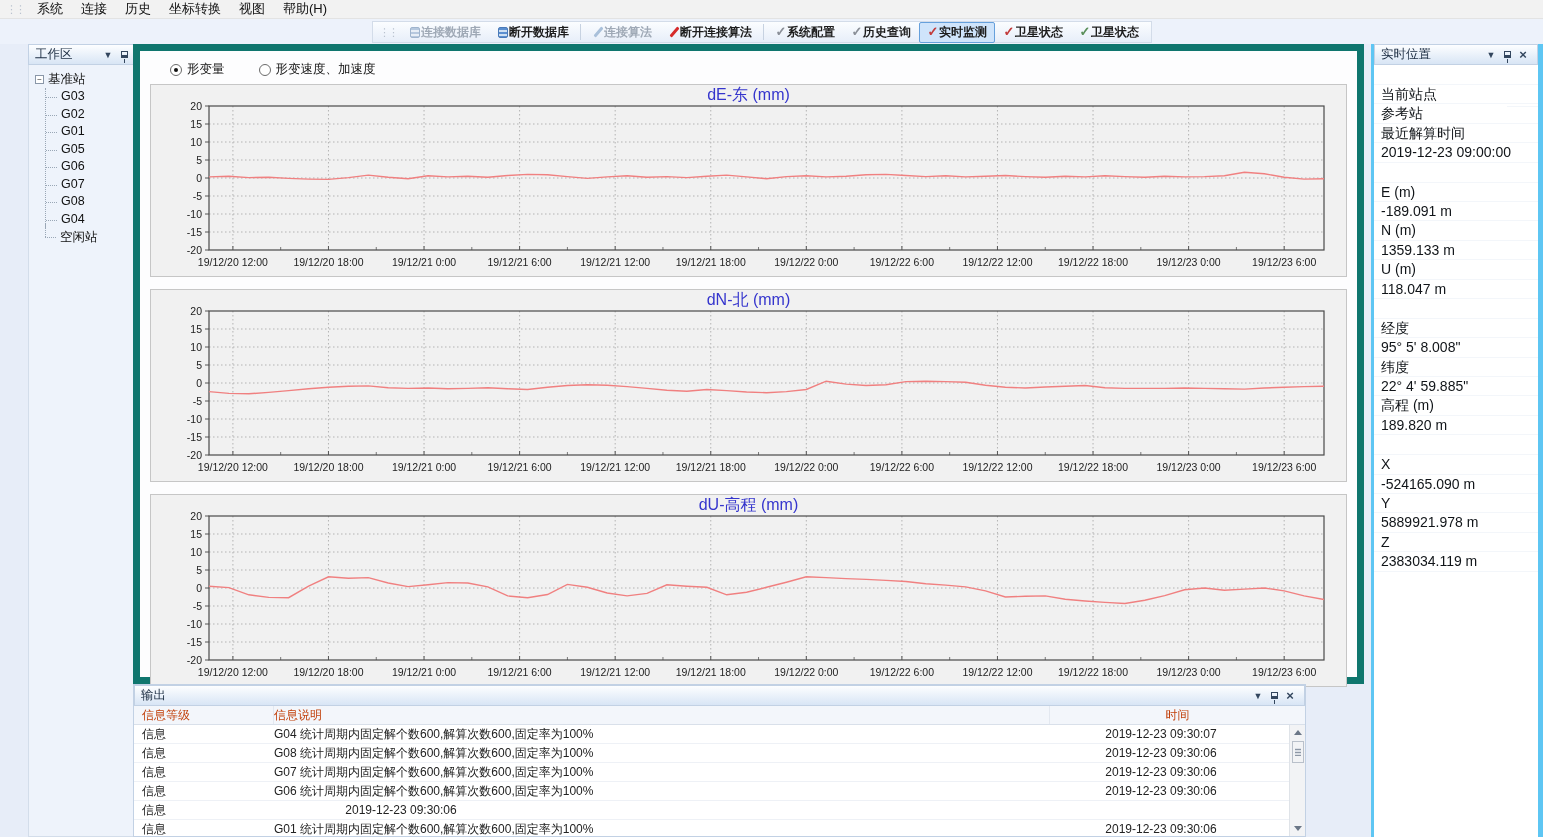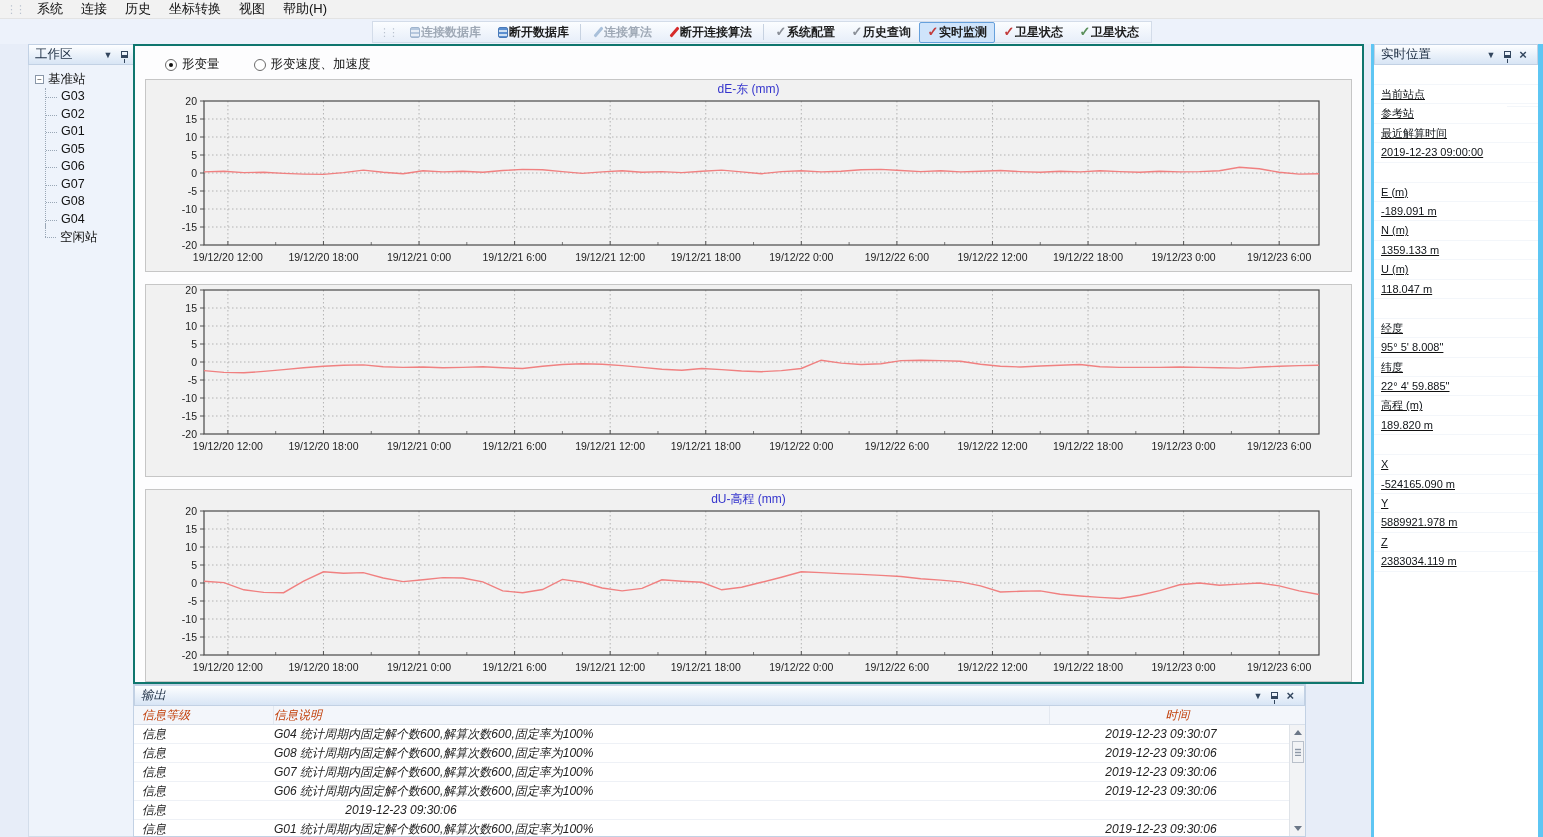--- a/index.html
+++ b/index.html
@@ -52,51 +52,51 @@
   .tree-root-row{ display:flex; align-items:center; gap:4px; line-height:17px; }
   .expander{ width:9px; height:9px; border:1px solid #8a97a8; background:#fff; font-size:8px; line-height:7px; text-align:center; color:#333; flex:none; }
   .tree-children{ margin-left:10px; border-left:1px dotted #9aa7b6; }
   .tree-node{ position:relative; padding-left:15px; line-height:17.5px; cursor:default; }
   .tree-node::before{ content:""; position:absolute; left:0; top:9px; width:11px; border-top:1px dotted #9aa7b6; }
   .tree-idle{ position:relative; margin-left:10px; padding-left:15px; line-height:18px; }
   .tree-idle::before{ content:""; position:absolute; left:0; top:9px; width:11px; border-top:1px dotted #9aa7b6; }
   .tree-idle::after{ content:""; position:absolute; left:0; top:-4px; height:13px; border-left:1px dotted #9aa7b6; }
   
   .center{ position:absolute; left:133px; top:44px; width:1231px; }
-  .chart-panel{ height:640px; background:#fdfdfe; border:2px solid #0f766e; padding:6px 10px 0 10px; }
+  .chart-panel{ height:640px; background:#fdfdfe; border:7px solid #0f766e; padding:6px 10px 0 10px; }
   .radio-row{ display:flex; gap:34px; padding:4px 0 6px 20px; font-size:12.5px; align-items:center; }
   .radio{ display:flex; align-items:center; gap:5px; cursor:default; }
   .rdot{ width:12px; height:12px; border:1px solid #6b6b6b; border-radius:50%; background:#fff; position:relative; flex:none; }
   .rdot.sel::after{ content:""; position:absolute; left:3px; top:3px; width:4px; height:4px; border-radius:50%; background:#111; }
   .charts-wrap{ display:flex; flex-direction:column; gap:12px; }
   .chart-box{ background:#f1f1f1; border:1px solid #c6c6c6; height:193px; padding:1px 0; }
-  .chart-title{ text-align:center; color:#3535cd; font-size:12px; height:16px; line-height:17px; }
+  .chart-title{ text-align:center; color:#3535cd; font-size:16px; height:16px; line-height:17px; }
   .chart-box svg{ display:block; margin:0 auto; }
   
-  .out-panel{ position:absolute; left:133px; top:684px; width:1173px; height:153px; background:#fff; border:1px solid #c2d1e4; display:flex; flex-direction:column;font-style:italic; }
+  .out-panel{ position:absolute; left:133px; top:684px; width:1173px; height:153px; background:#fff; border:1px solid #c2d1e4; display:flex; flex-direction:column; }
   .out-head{ display:flex; height:19px; background:#f3f6fb; border-bottom:1px solid #d9e0ea; font-size:12px; color:#c2410c; flex:none; }
   .out-body{ flex:1; overflow:hidden; position:relative; }
   .oc-level{ width:140px; padding-left:8px; border-right:1px solid #e3e8f0; line-height:18px; }
   .oc-msg{ flex:1; border-right:1px solid #e3e8f0; line-height:18px; }
   .oc-time{ width:255px; text-align:center; line-height:18px; }
   .out-row{ display:flex; height:19px; border-bottom:1px solid #eef1f6; font-size:12px; color:#222; }
   .out-row .oc-level,.out-row .oc-msg,.out-row .oc-time{ border-right:1px solid transparent; }
   .vscroll{ position:absolute; right:0; top:0; bottom:0; width:16px; background:#f2f3f5; border-left:1px solid #dfe3e8; display:flex; flex-direction:column; align-items:center; }
   .vs-btn{ width:14px; height:14px; position:relative; }
   .vs-btn::after{ content:""; position:absolute; left:3px; border-left:4px solid transparent; border-right:4px solid transparent; }
   .vs-up::after{ top:5px; border-bottom:5px solid #6b7787; }
   .vs-down::after{ bottom:5px; border-top:5px solid #6b7787; }
   .vs-thumb{ width:12px; height:22px; background:#dbdfe5; border:1px solid #b9c0ca; margin-top:2px;
     background-image:linear-gradient(#8d97a5 1px,transparent 1px); background-size:100% 3px; background-position:0 7px;
     background-repeat:repeat-y; background-clip:content-box; padding:6px 2px; }
   .vs-fill{ flex:1; }
   
   .right-panel{ position:absolute; left:1371px; top:44px; width:167px; bottom:0; background:#fff;
     border-left:3px solid #5ec6f3; display:flex; flex-direction:column; }
-  .right-body{ flex:1; overflow:hidden; font-size:11px;text-decoration:underline; }
+  .right-body{ flex:1; overflow:hidden; font-size:14px; }
   .pos-gap{ height:20px; border-bottom:1px solid #f3f6fa; }
   .pos-row{ height:19.4px; line-height:19.4px; padding-left:7px; border-bottom:1px solid #f3f6fa; white-space:nowrap; color:#101418; }
   .pos-row.center{ padding-left:40px; }
   .edge-strip{ position:absolute; right:0; top:44px; width:5px; bottom:0; background:#5ec6f3; }
 </style>
 </head>
 <body>
 
 <div class="menubar">
   <span class="gripper">⋮⋮</span>
@@ -284,20 +284,21 @@
             <line x1="703.1071428571429" y1="148" x2="703.1071428571429" y2="145" stroke="#777" stroke-width="1"></line>
             <line x1="798.6785714285714" y1="148" x2="798.6785714285714" y2="145" stroke="#777" stroke-width="1"></line>
             <line x1="894.25" y1="148" x2="894.25" y2="145" stroke="#777" stroke-width="1"></line>
             <line x1="989.8214285714286" y1="148" x2="989.8214285714286" y2="145" stroke="#777" stroke-width="1"></line>
             <line x1="1085.392857142857" y1="148" x2="1085.392857142857" y2="145" stroke="#777" stroke-width="1"></line>
             <rect x="58" y="4" width="1115" height="144" fill="none" stroke="#4a4a4a" stroke-width="1.2"></rect>
             <polyline points="58.0,74.9 77.9,74.2 97.8,75.6 117.7,75.3 137.6,76.4 157.6,77.1 177.5,77.4 197.4,75.6 217.3,73.1 237.2,75.3 257.1,76.7 277.0,73.8 296.9,74.9 316.8,74.2 336.8,75.3 356.7,73.5 376.6,72.4 396.5,72.8 416.4,74.6 436.3,76.4 456.2,74.9 476.1,73.8 496.0,75.3 515.9,74.6 535.9,75.6 555.8,74.2 575.7,73.1 595.6,74.9 615.5,76.7 635.4,74.6 655.3,73.8 675.2,74.9 695.1,74.2 715.1,72.8 735.0,72.4 754.9,73.5 774.8,74.6 794.7,73.8 814.6,74.9 834.5,74.2 854.4,73.5 874.3,74.6 894.3,75.3 914.2,74.2 934.1,74.9 954.0,73.8 973.9,74.6 993.8,75.3 1013.7,74.2 1033.6,74.9 1053.5,74.6 1073.4,73.8 1093.4,70.2 1113.3,71.7 1133.2,75.3 1153.1,77.1 1173.0,76.7" fill="none" stroke="#f08080" stroke-width="1.4"></polyline>
           </svg>
         </div>
         <div class="chart-box">
+          <div class="chart-title" style="color: rgb(53, 53, 205);">dN-北 (mm)</div>
           <svg width="1207" height="172">
             <line x1="54" y1="148" x2="58" y2="148" stroke="#555" stroke-width="1"></line>
             <text x="51" y="151.5" text-anchor="end" font-size="10.5" fill="#222">-20</text>
             <line x1="58" y1="130" x2="1173" y2="130" stroke="#b3b3b3" stroke-width="1" stroke-dasharray="1.5,2.5"></line>
             <line x1="54" y1="130" x2="58" y2="130" stroke="#555" stroke-width="1"></line>
             <text x="51" y="133.5" text-anchor="end" font-size="10.5" fill="#222">-15</text>
             <line x1="58" y1="112" x2="1173" y2="112" stroke="#b3b3b3" stroke-width="1" stroke-dasharray="1.5,2.5"></line>
             <line x1="54" y1="112" x2="58" y2="112" stroke="#555" stroke-width="1"></line>
             <text x="51" y="115.5" text-anchor="end" font-size="10.5" fill="#222">-10</text>
             <line x1="58" y1="94" x2="1173" y2="94" stroke="#b3b3b3" stroke-width="1" stroke-dasharray="1.5,2.5"></line>

